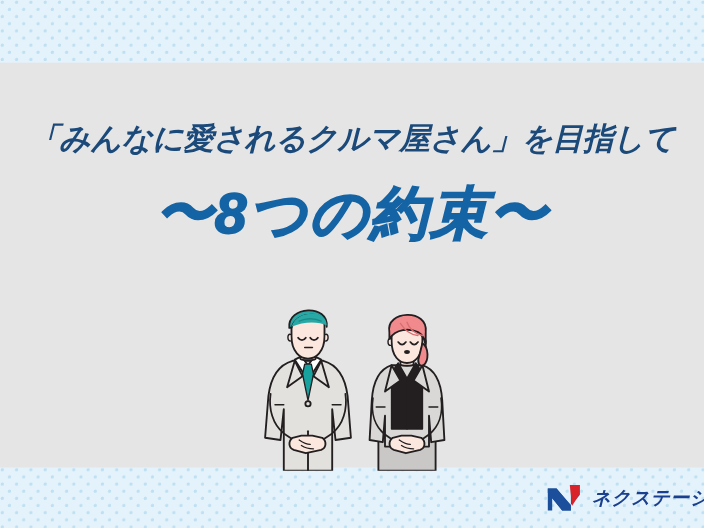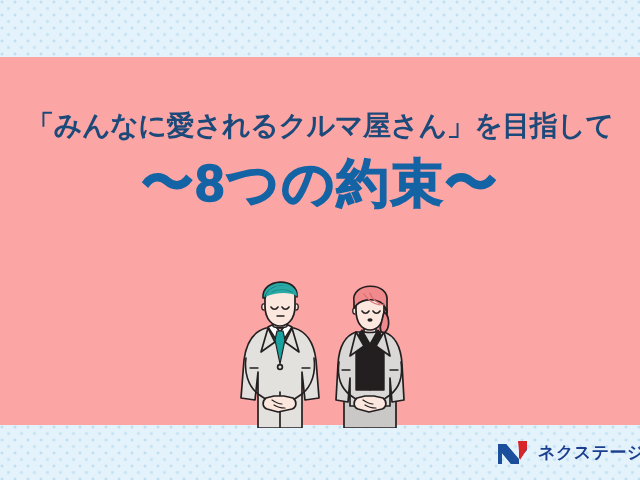--- a/index.html
+++ b/index.html
@@ -2,21 +2,21 @@
 <html><head>
 <meta charset="utf-8">
 <style>
   html,body{margin:0;padding:0;}
   body{
     width:640px;height:480px;overflow:hidden;
     background:#ffffff;
     font-family:"Liberation Sans","DejaVu Sans",sans-serif;
   }
   #banner{
-    position:relative;width:640px;height:480px;background:#fca5a5;
+    position:relative;width:640px;height:480px;background:#e5e5e5;font-style:italic;
   }
 
   
   .dot-band{
     position:absolute;left:0;width:640px;
     background-color:#e4f3fb;
     background-image:
       radial-gradient(circle at 2px 2px, #bfe0f2 1.35px, rgba(191,224,242,0) 1.7px),
       radial-gradient(circle at 2px 2px, #bfe0f2 1.35px, rgba(191,224,242,0) 1.7px);
     background-size:13px 13px, 13px 13px;
@@ -27,21 +27,21 @@
 
   
   #headline-wrap{
     position:absolute;left:0;top:108px;width:640px;text-align:center;
   }
   #subtitle{
     font-size:28px;font-weight:700;letter-spacing:-0.5px;
     color:#1b4a7a;line-height:1.25;white-space:nowrap;
   }
   #maintitle{
-    margin-top:12px;
+    margin-top:24px;
     font-size:52px;font-weight:900;letter-spacing:2px;
     color:#1464a5;line-height:1.1;white-space:nowrap;
     -webkit-text-stroke:1.5px #1464a5;
   }
 
   
   #illustration{
     position:absolute;left:228px;top:268px;width:190px;height:160px;
   }
   #illustration svg{display:block;width:190px;height:160px;}

